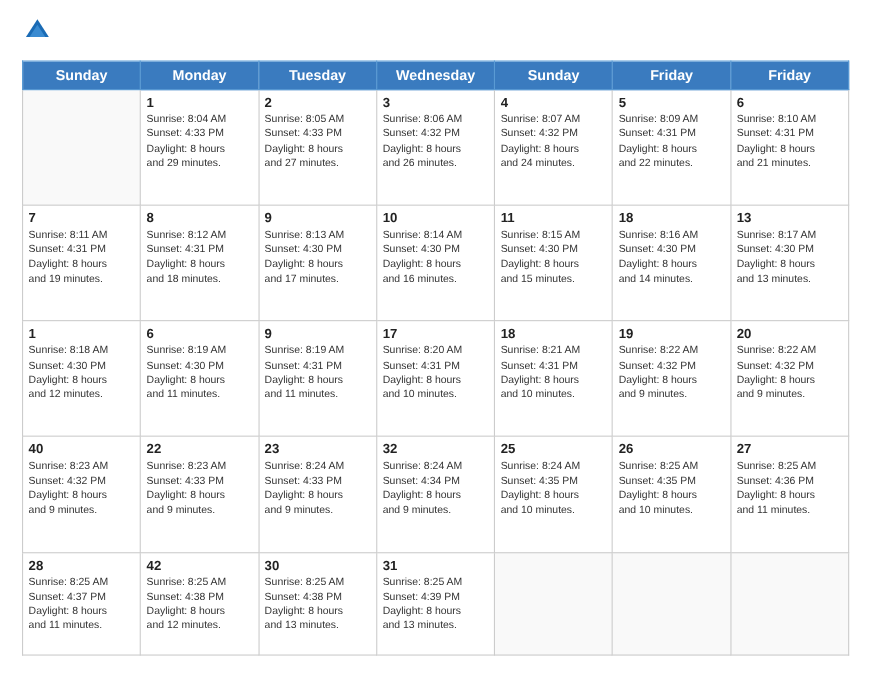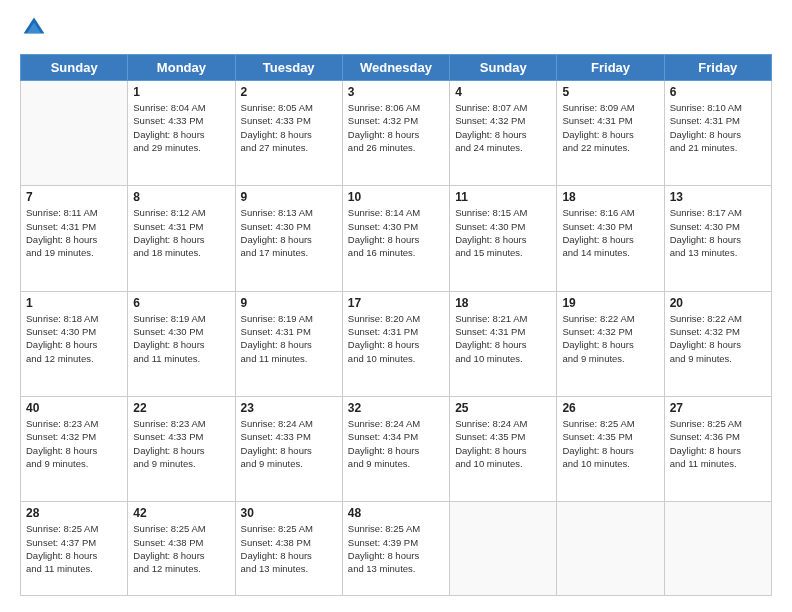--- a/index.html
+++ b/index.html
@@ -253,21 +253,21 @@
           </td>
           <td>
             <span class="day-number">42</span>
             <div class="day-info">Sunrise: 8:25 AM<br>Sunset: 4:38 PM<br>Daylight: 8 hours<br>and 12 minutes.</div>
           </td>
           <td>
             <span class="day-number">30</span>
             <div class="day-info">Sunrise: 8:25 AM<br>Sunset: 4:38 PM<br>Daylight: 8 hours<br>and 13 minutes.</div>
           </td>
           <td>
-            <span class="day-number">48</span>
+            <span class="day-number">31</span>
             <div class="day-info">Sunrise: 8:25 AM<br>Sunset: 4:39 PM<br>Daylight: 8 hours<br>and 13 minutes.</div>
           </td>
           <td class="empty"></td>
           <td class="empty"></td>
           <td class="empty"></td>
         </tr>
       </tbody>
   </table>
 </div>
 

